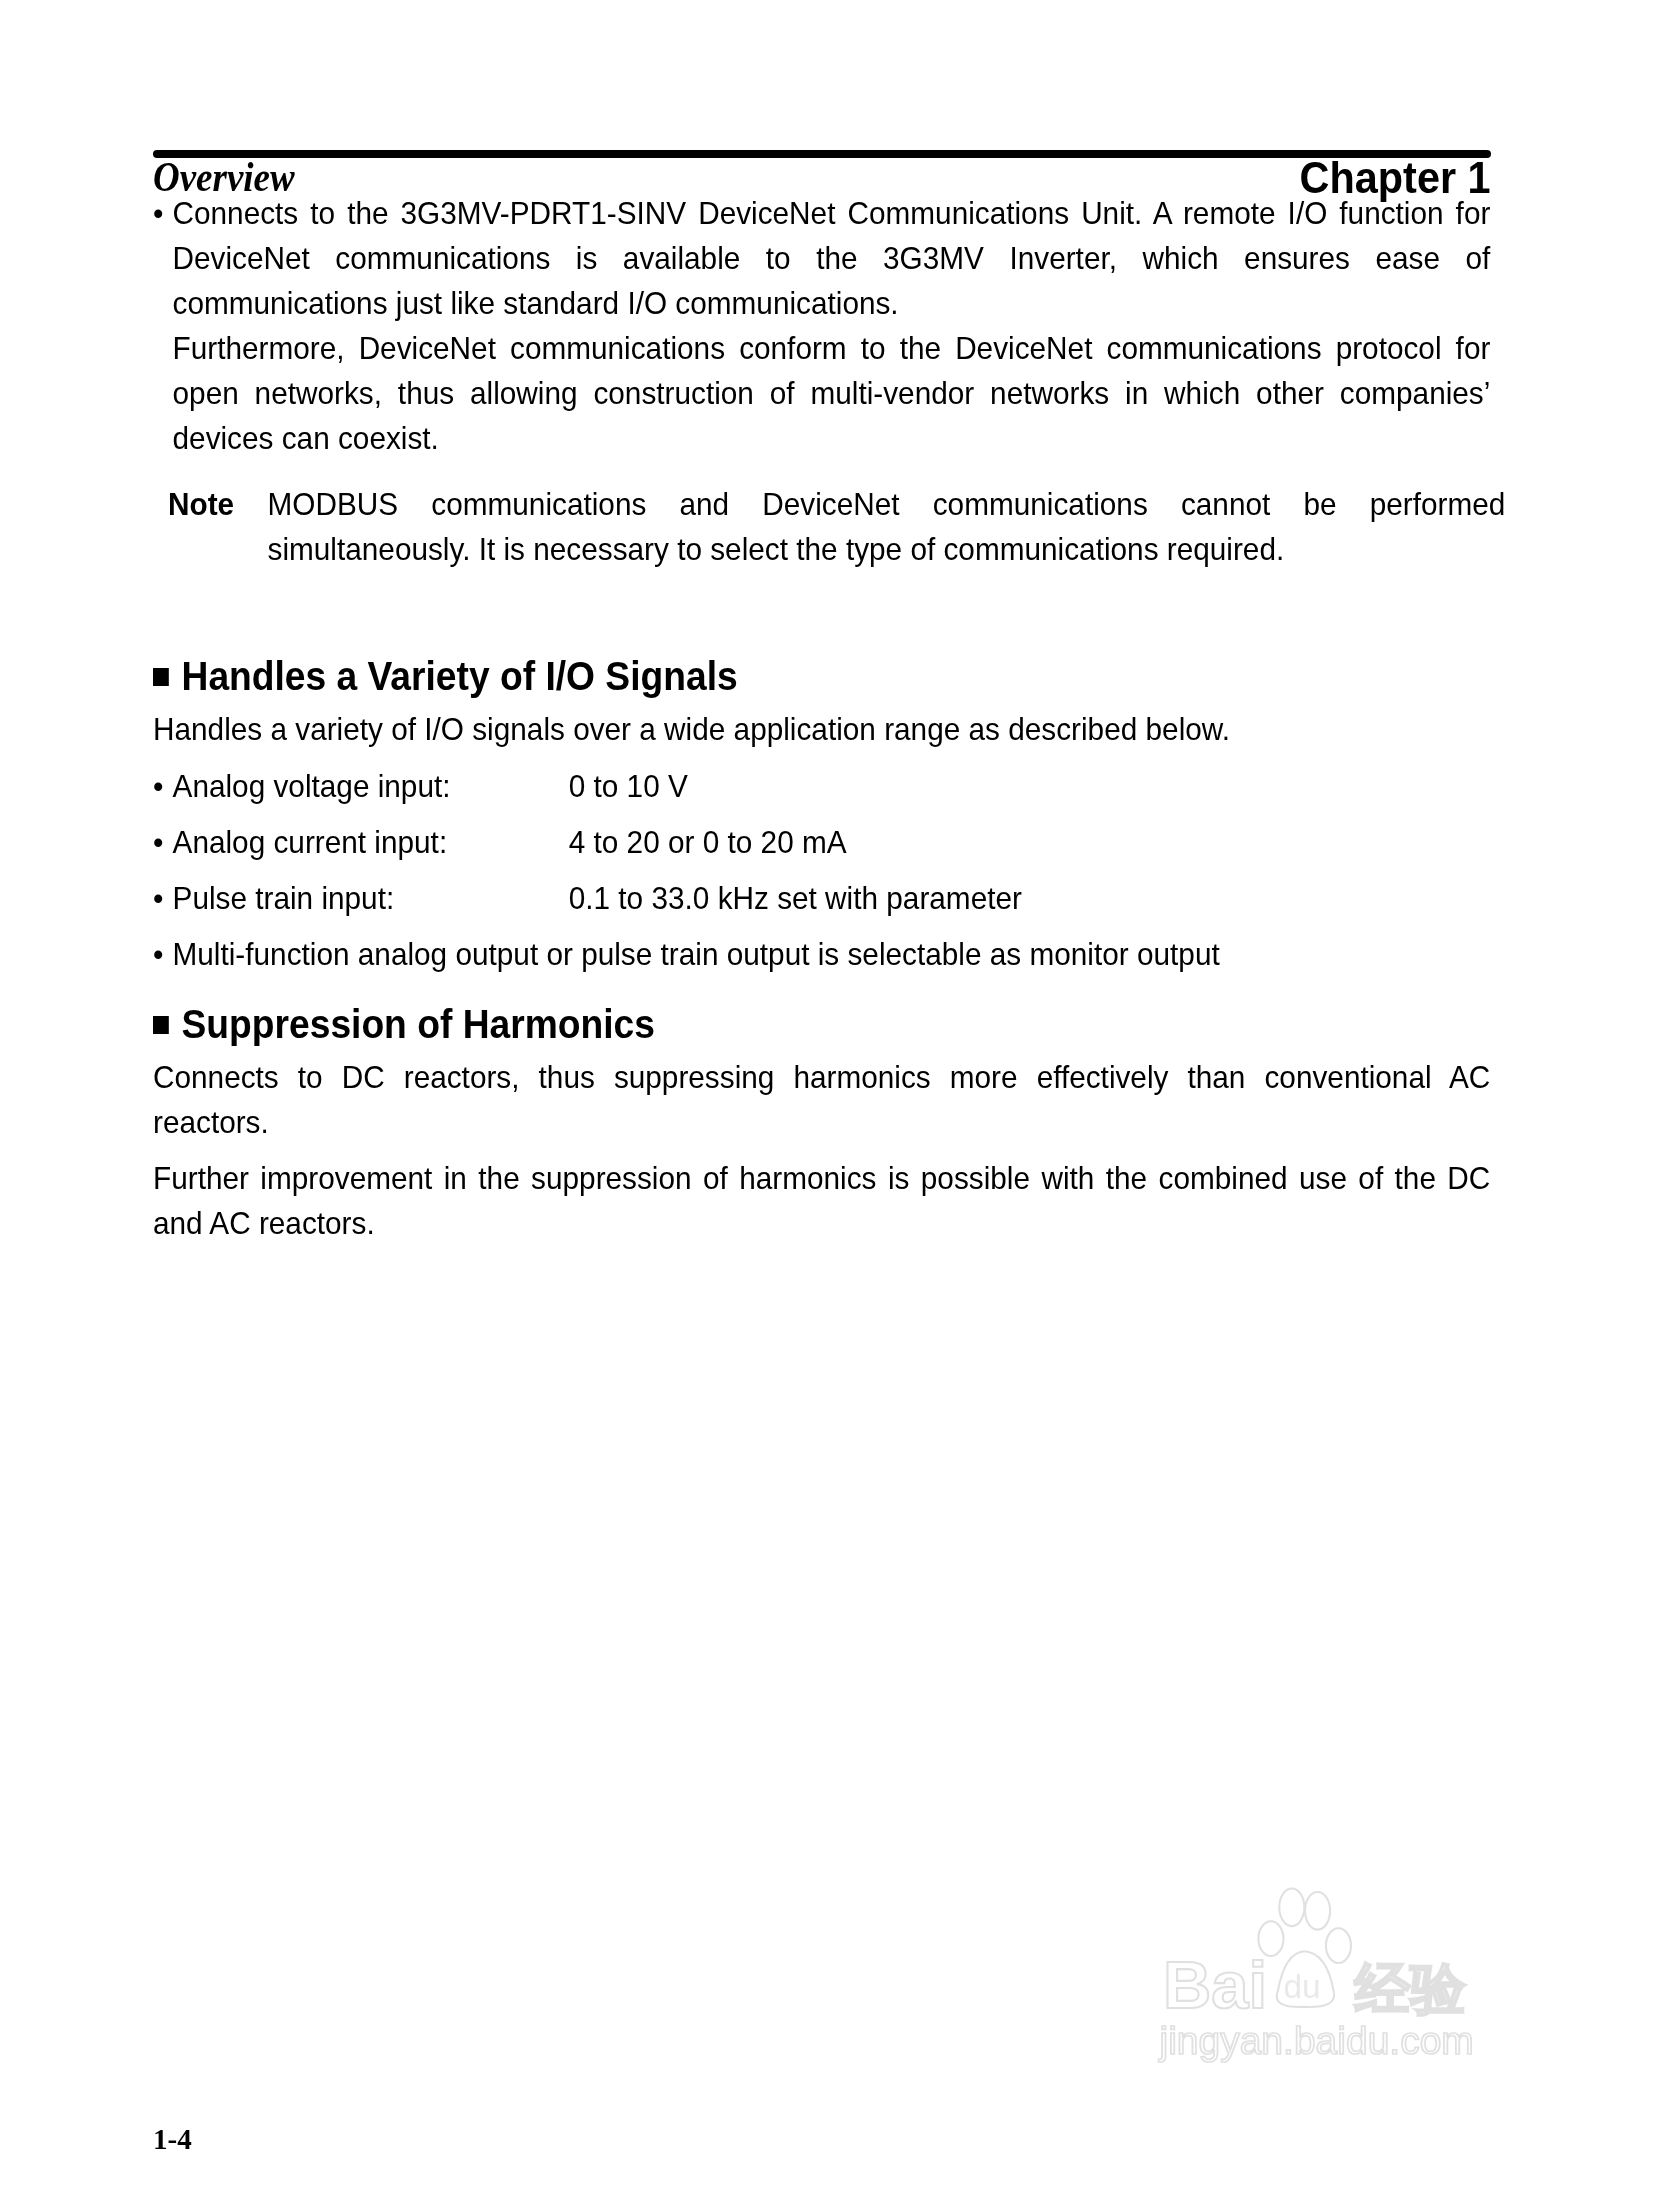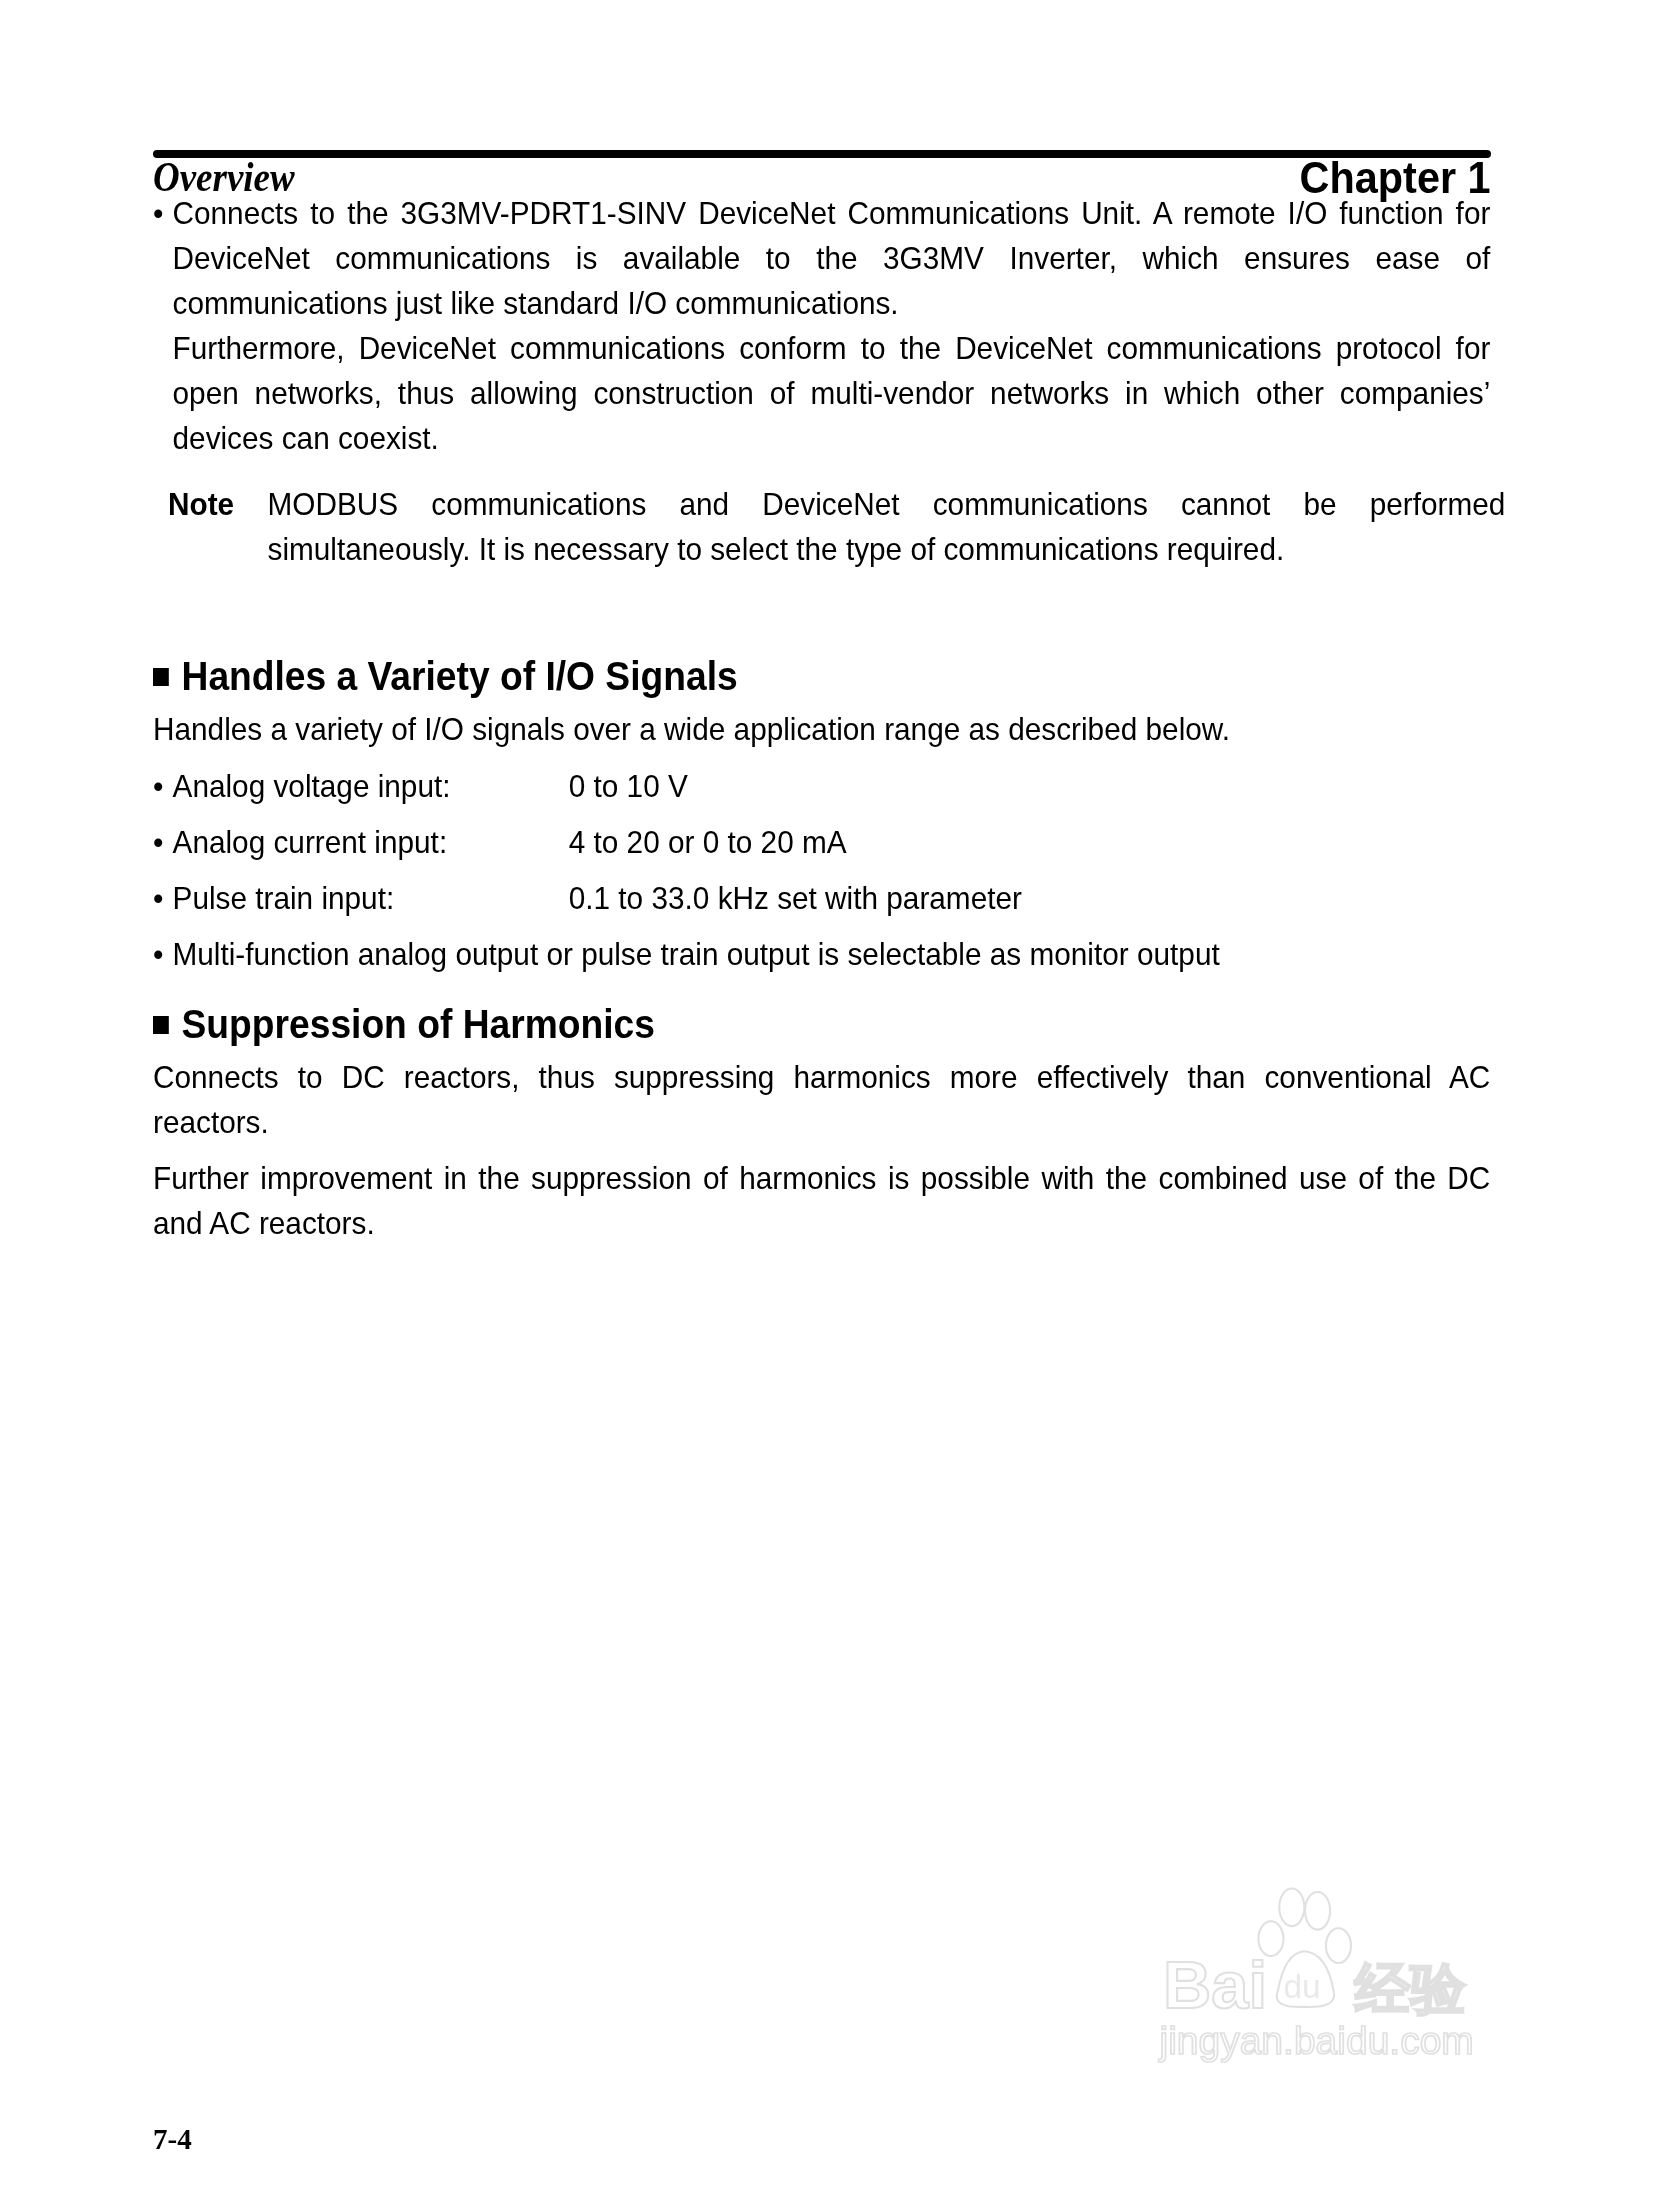--- a/index.html
+++ b/index.html
@@ -217,21 +217,21 @@
       <span class="square-icon"></span><span>Suppression of Harmonics</span>
     </div>
     <div class="body-text" style="margin-top:5.6px;">
       <p class="para" style="margin-bottom:11px;">Connects to DC reactors, thus suppressing harmonics more effectively than conventional AC reactors.</p>
       <p class="para">Further improvement in the suppression of harmonics is possible with the combined use of the DC and AC reactors.</p>
     </div>
   </div>
 
 </div>
 
-<div class="page-number">7-4</div>
+<div class="page-number">1-4</div>
 
 <div class="watermark">
   <svg width="390" height="195" viewBox="0 0 560 280">
     <g fill="none" stroke="#c8c8c8" stroke-width="3">
       <ellipse cx="195" cy="55" rx="18" ry="27"></ellipse>
       <ellipse cx="232" cy="60" rx="18" ry="27"></ellipse>
       <ellipse cx="165" cy="100" rx="18" ry="25"></ellipse>
       <ellipse cx="262" cy="110" rx="18" ry="25"></ellipse>
       <path d="M175 175 Q185 120 213 118 Q245 120 255 175 Q262 200 213 198 Q165 200 175 175 Z"></path>
     </g>

